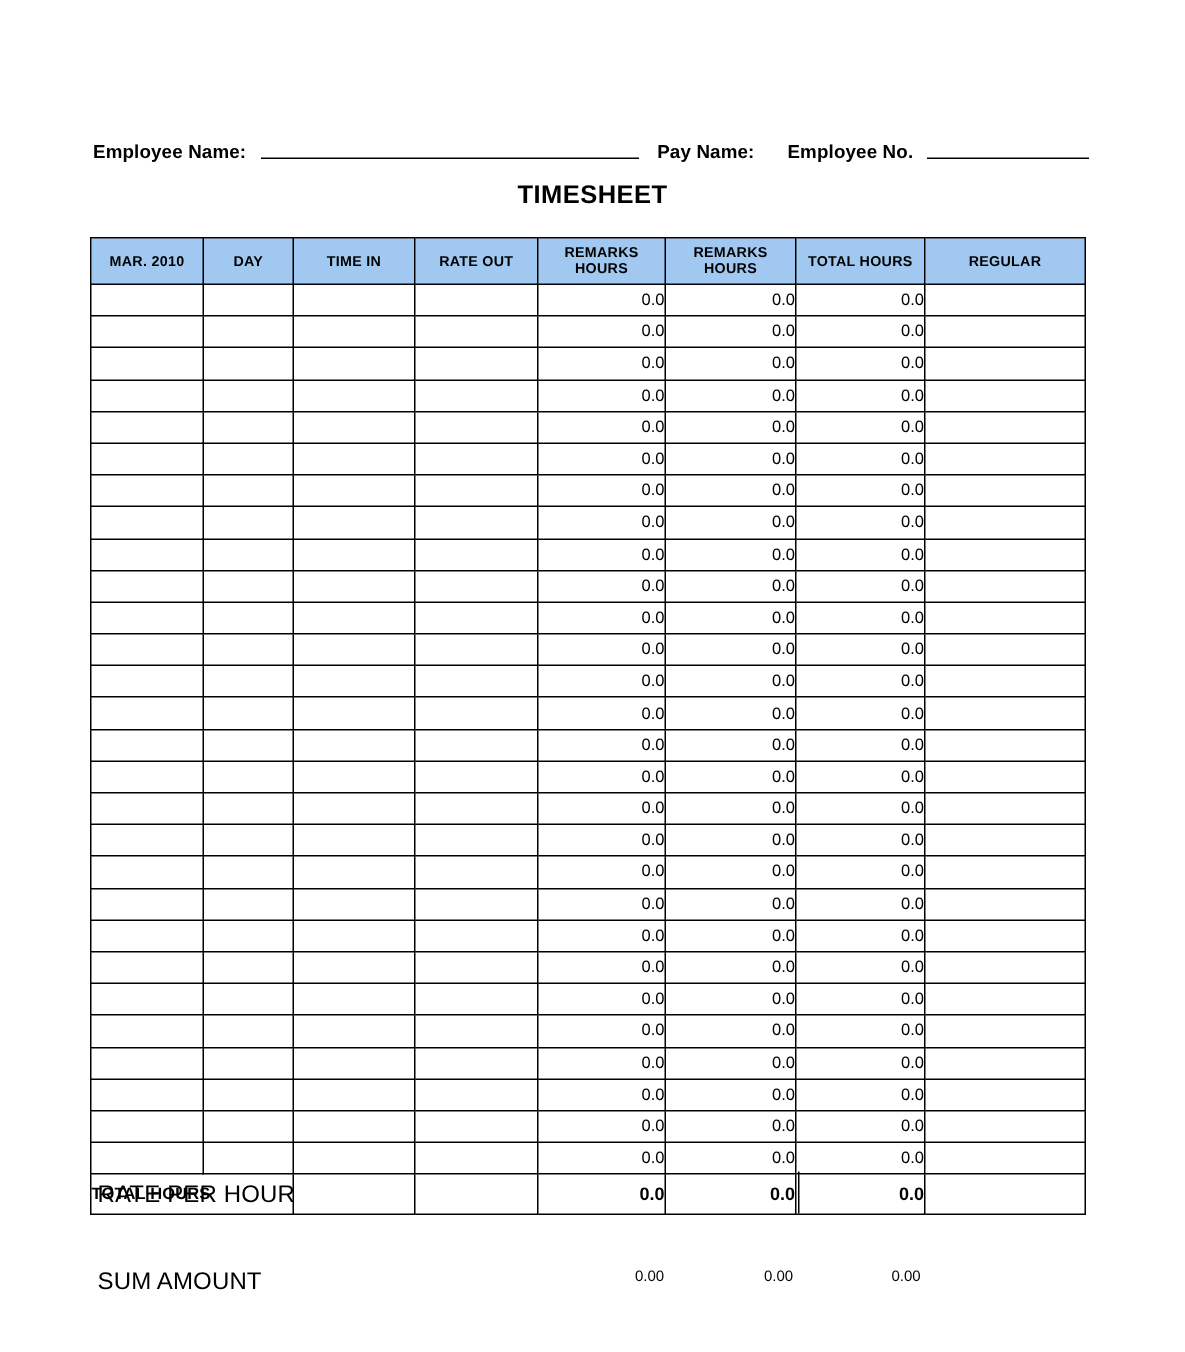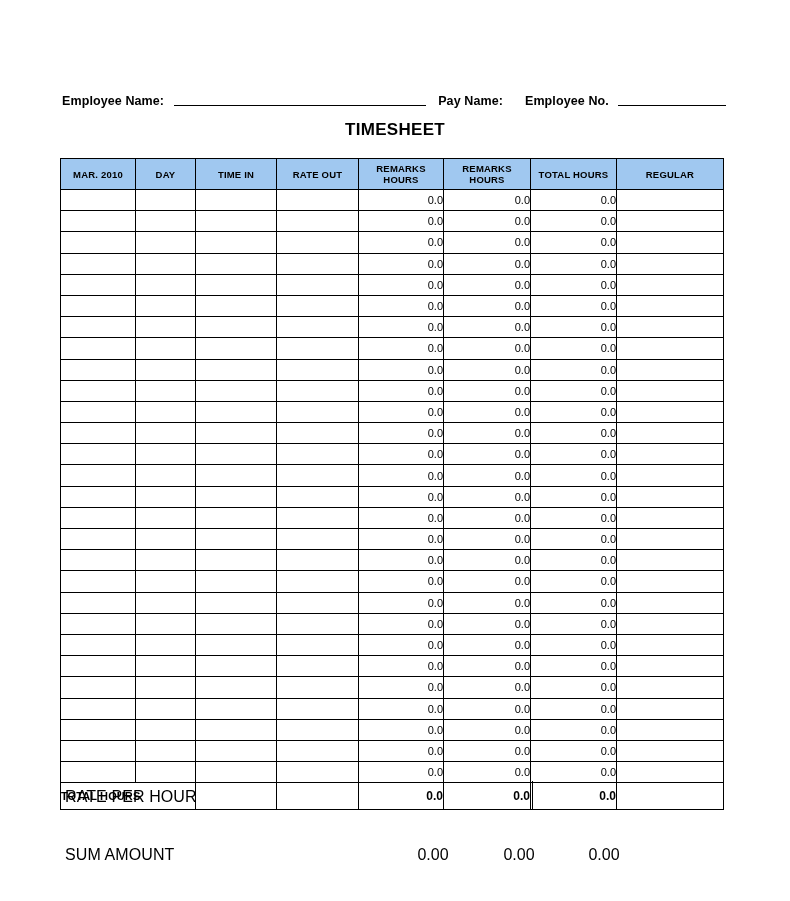--- a/index.html
+++ b/index.html
@@ -135,21 +135,21 @@
     font-weight: normal;
     letter-spacing: 0.1px;
     white-space: nowrap;
   }
   #rate-line { top: 788px; }
   #sum-line  { top: 846px; }
 
   .sum-val {
     position: absolute;
     top: 0;
-    font-size: 16px;
+    font-size: 10px;
     text-align: center;
     width: 70px;
   }
   .sum-reg { left: 336px; }
   .sum-ot  { left: 422px; }
   .sum-tot { left: 507px; }
 
   
   .stub {
     position: absolute;

